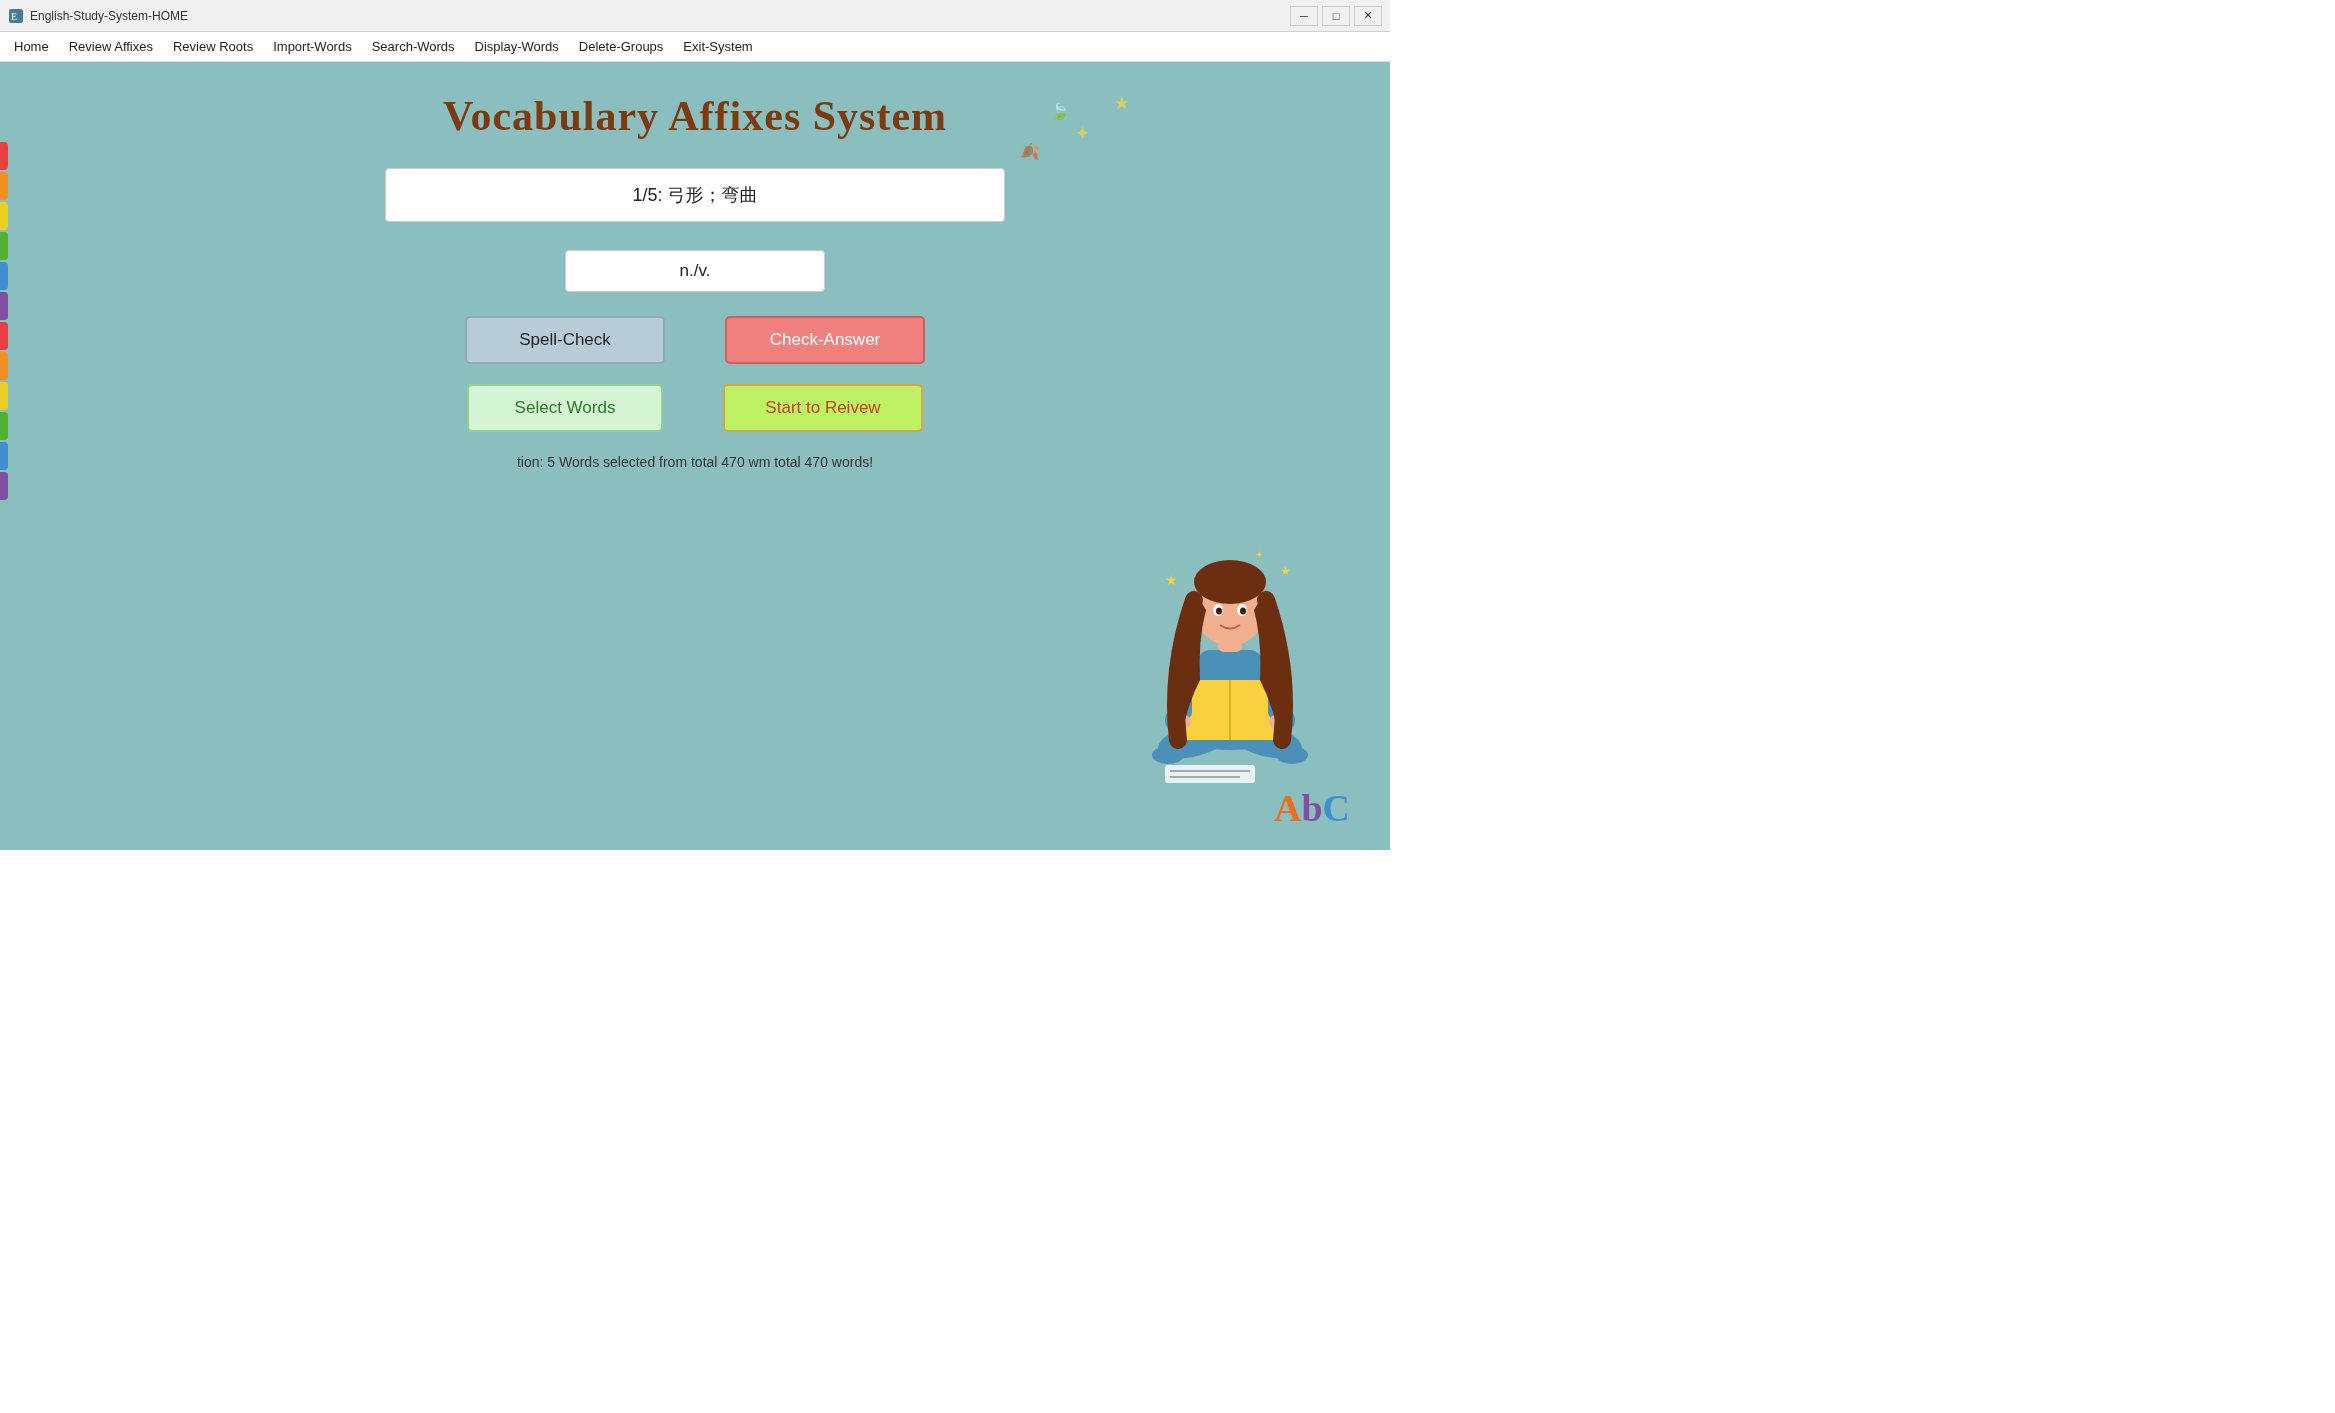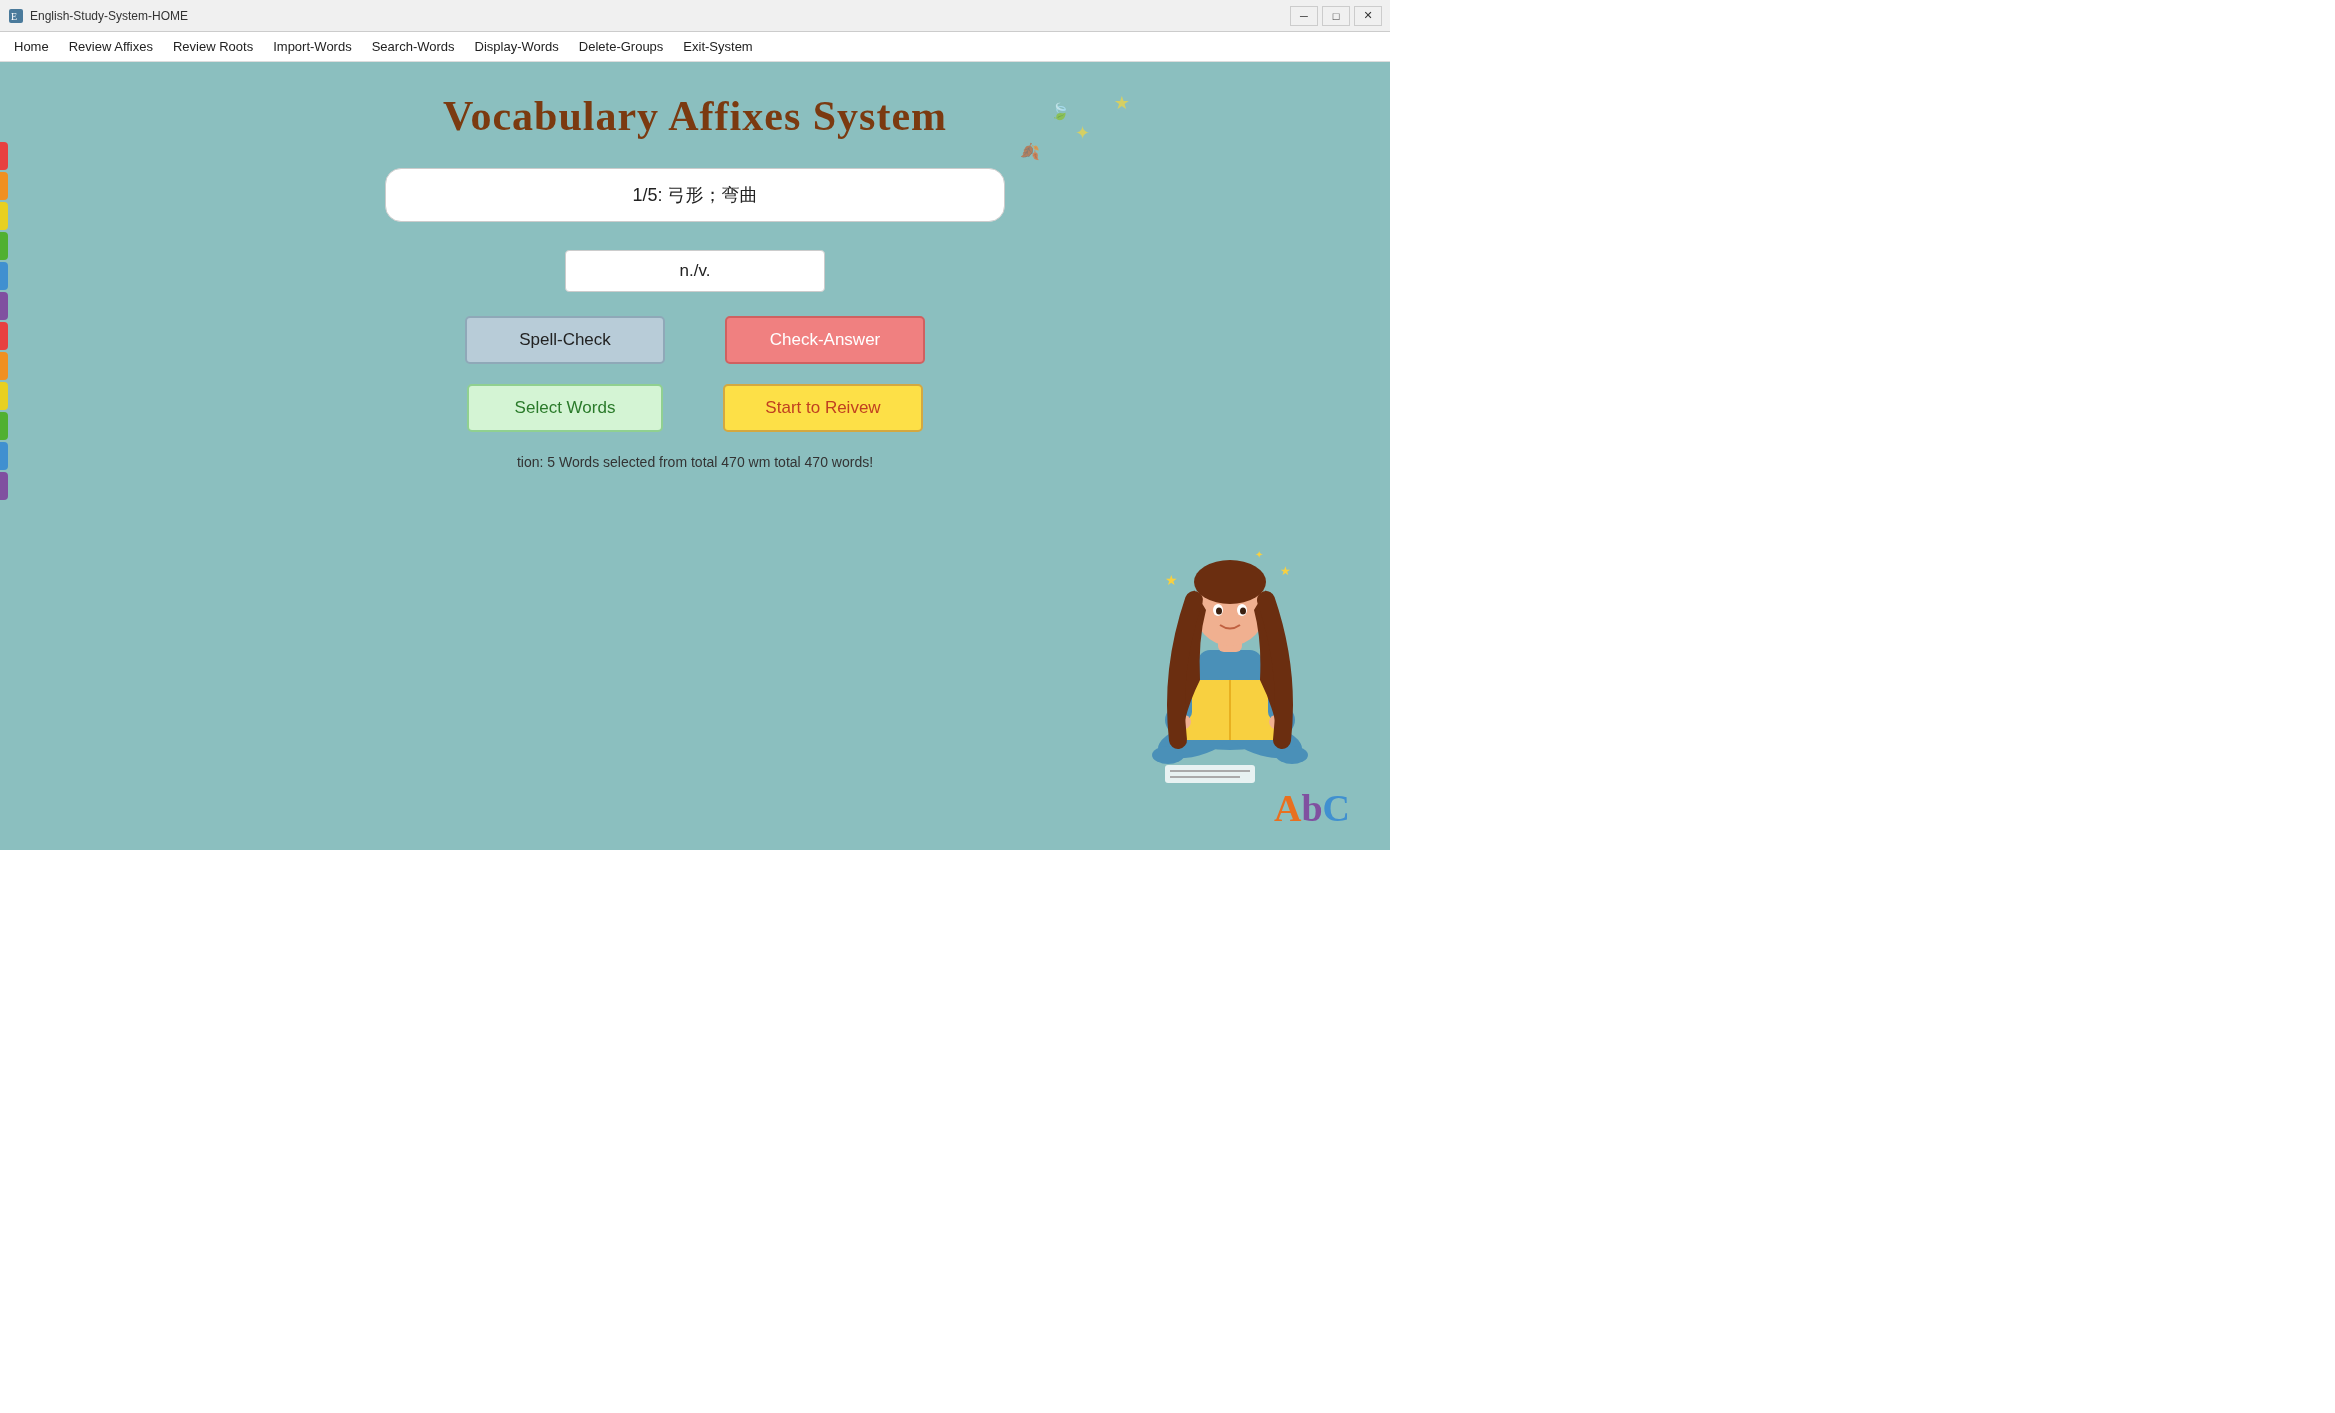--- a/index.html
+++ b/index.html
@@ -82,21 +82,21 @@
       font-weight: 900;
       color: #7b3a10;
       margin-bottom: 28px;
       font-family: 'Georgia', serif;
       letter-spacing: 1px;
     }
 
     .definition-box {
       background: #fff;
       border: 1px solid #ccc;
-      border-radius: 16px;
+      border-radius: 4px;
       width: 620px;
       padding: 14px 20px;
       text-align: center;
       font-size: 18px;
       color: #222;
       margin-bottom: 28px;
     }
 
     .part-of-speech-box {
       background: #fff;
@@ -169,21 +169,21 @@
       border-radius: 5px;
       padding: 12px 28px;
       font-size: 17px;
       color: #2a7a2a;
       cursor: pointer;
       width: 196px;
       text-align: center;
     }
 
     .btn-start-review {
-      background: #fde047;
+      background: #bef264;
       border: 2px solid #d4a840;
       border-radius: 5px;
       padding: 12px 28px;
       font-size: 17px;
       color: #c04020;
       cursor: pointer;
       width: 200px;
       text-align: center;
     }
 

